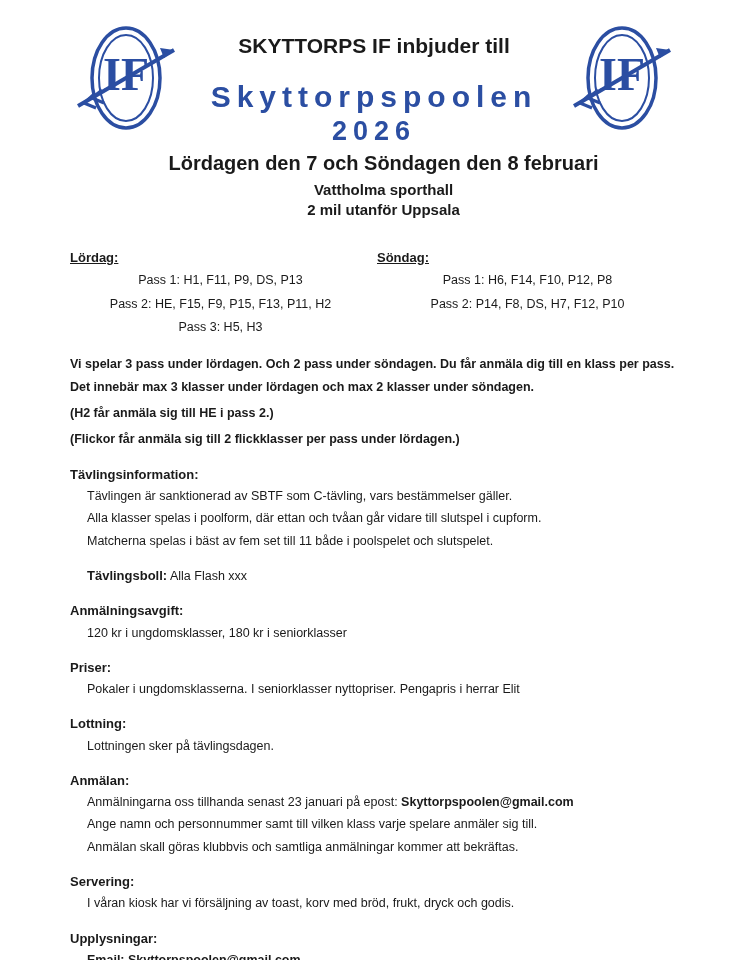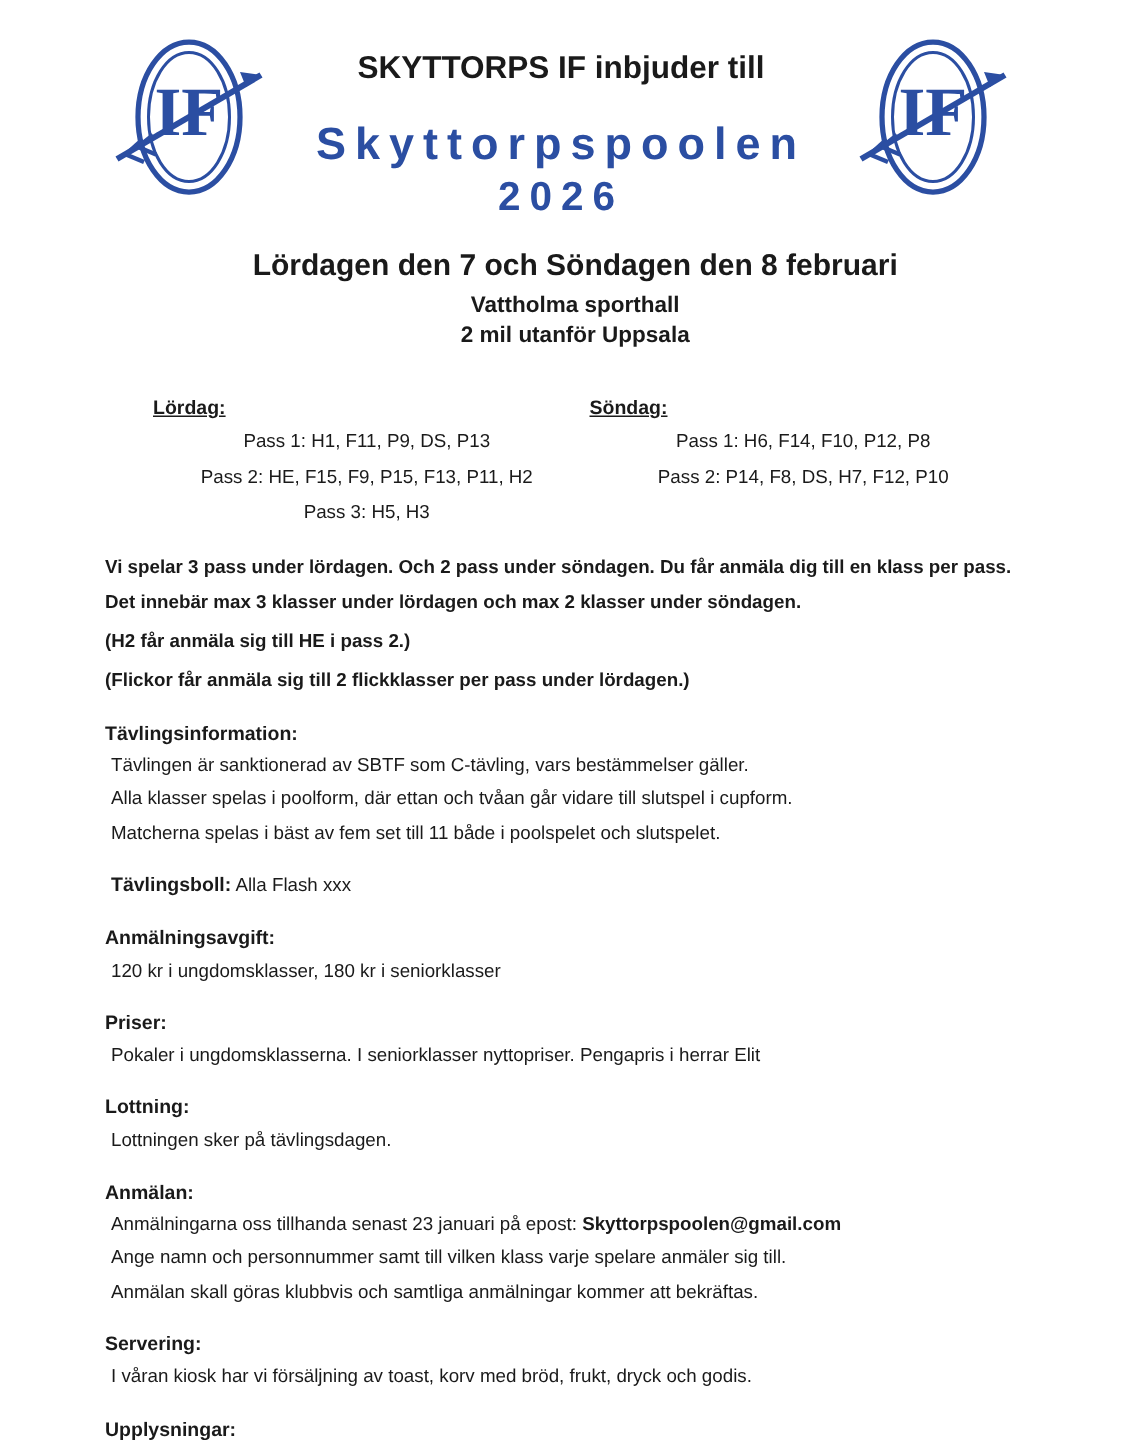--- a/index.html
+++ b/index.html
@@ -62,21 +62,21 @@
     font-size: 27px;
     font-weight: bold;
     color: #2b4ea2;
     letter-spacing: 6px;
     margin-top: 2px;
     white-space: nowrap;
   }
 
   .subheader {
     text-align: center;
-    margin-top: 16px;
+    margin-top: 2px;
     padding-left: 19px;
   }
   .sub1 {
     font-size: 20px;
     font-weight: bold;
   }
   .sub2 {
     font-size: 15px;
     font-weight: bold;
     margin-top: 6px;
@@ -89,21 +89,20 @@
 
   
   .content {
     margin: 30px 70px 0 70px;
     font-size: 12.5px;
     line-height: 1.55;
   }
   .days {
     display: flex;
     margin-bottom: 14px;
-    margin-left: 32px;
   }
   .day-col {
     width: 50%;
   }
   .day-col.right { padding-left: 6px; }
   .day-title {
     font-weight: bold;
     text-decoration: underline;
     font-size: 13px;
     margin-bottom: 3px;
@@ -123,21 +122,21 @@
 
   .section {
     margin-top: 15px;
   }
   .section-title {
     font-weight: bold;
     font-size: 13px;
     margin-bottom: 2px;
   }
   .section p {
-    margin: 0 0 3px 4px;
+    margin: 0 0 3px 17px;
     font-size: 12.5px;
   }
   .inline-title {
     font-weight: bold;
     font-size: 13px;
   }
   .bold { font-weight: bold; }
 
   svg { display: block; }
 </style>

